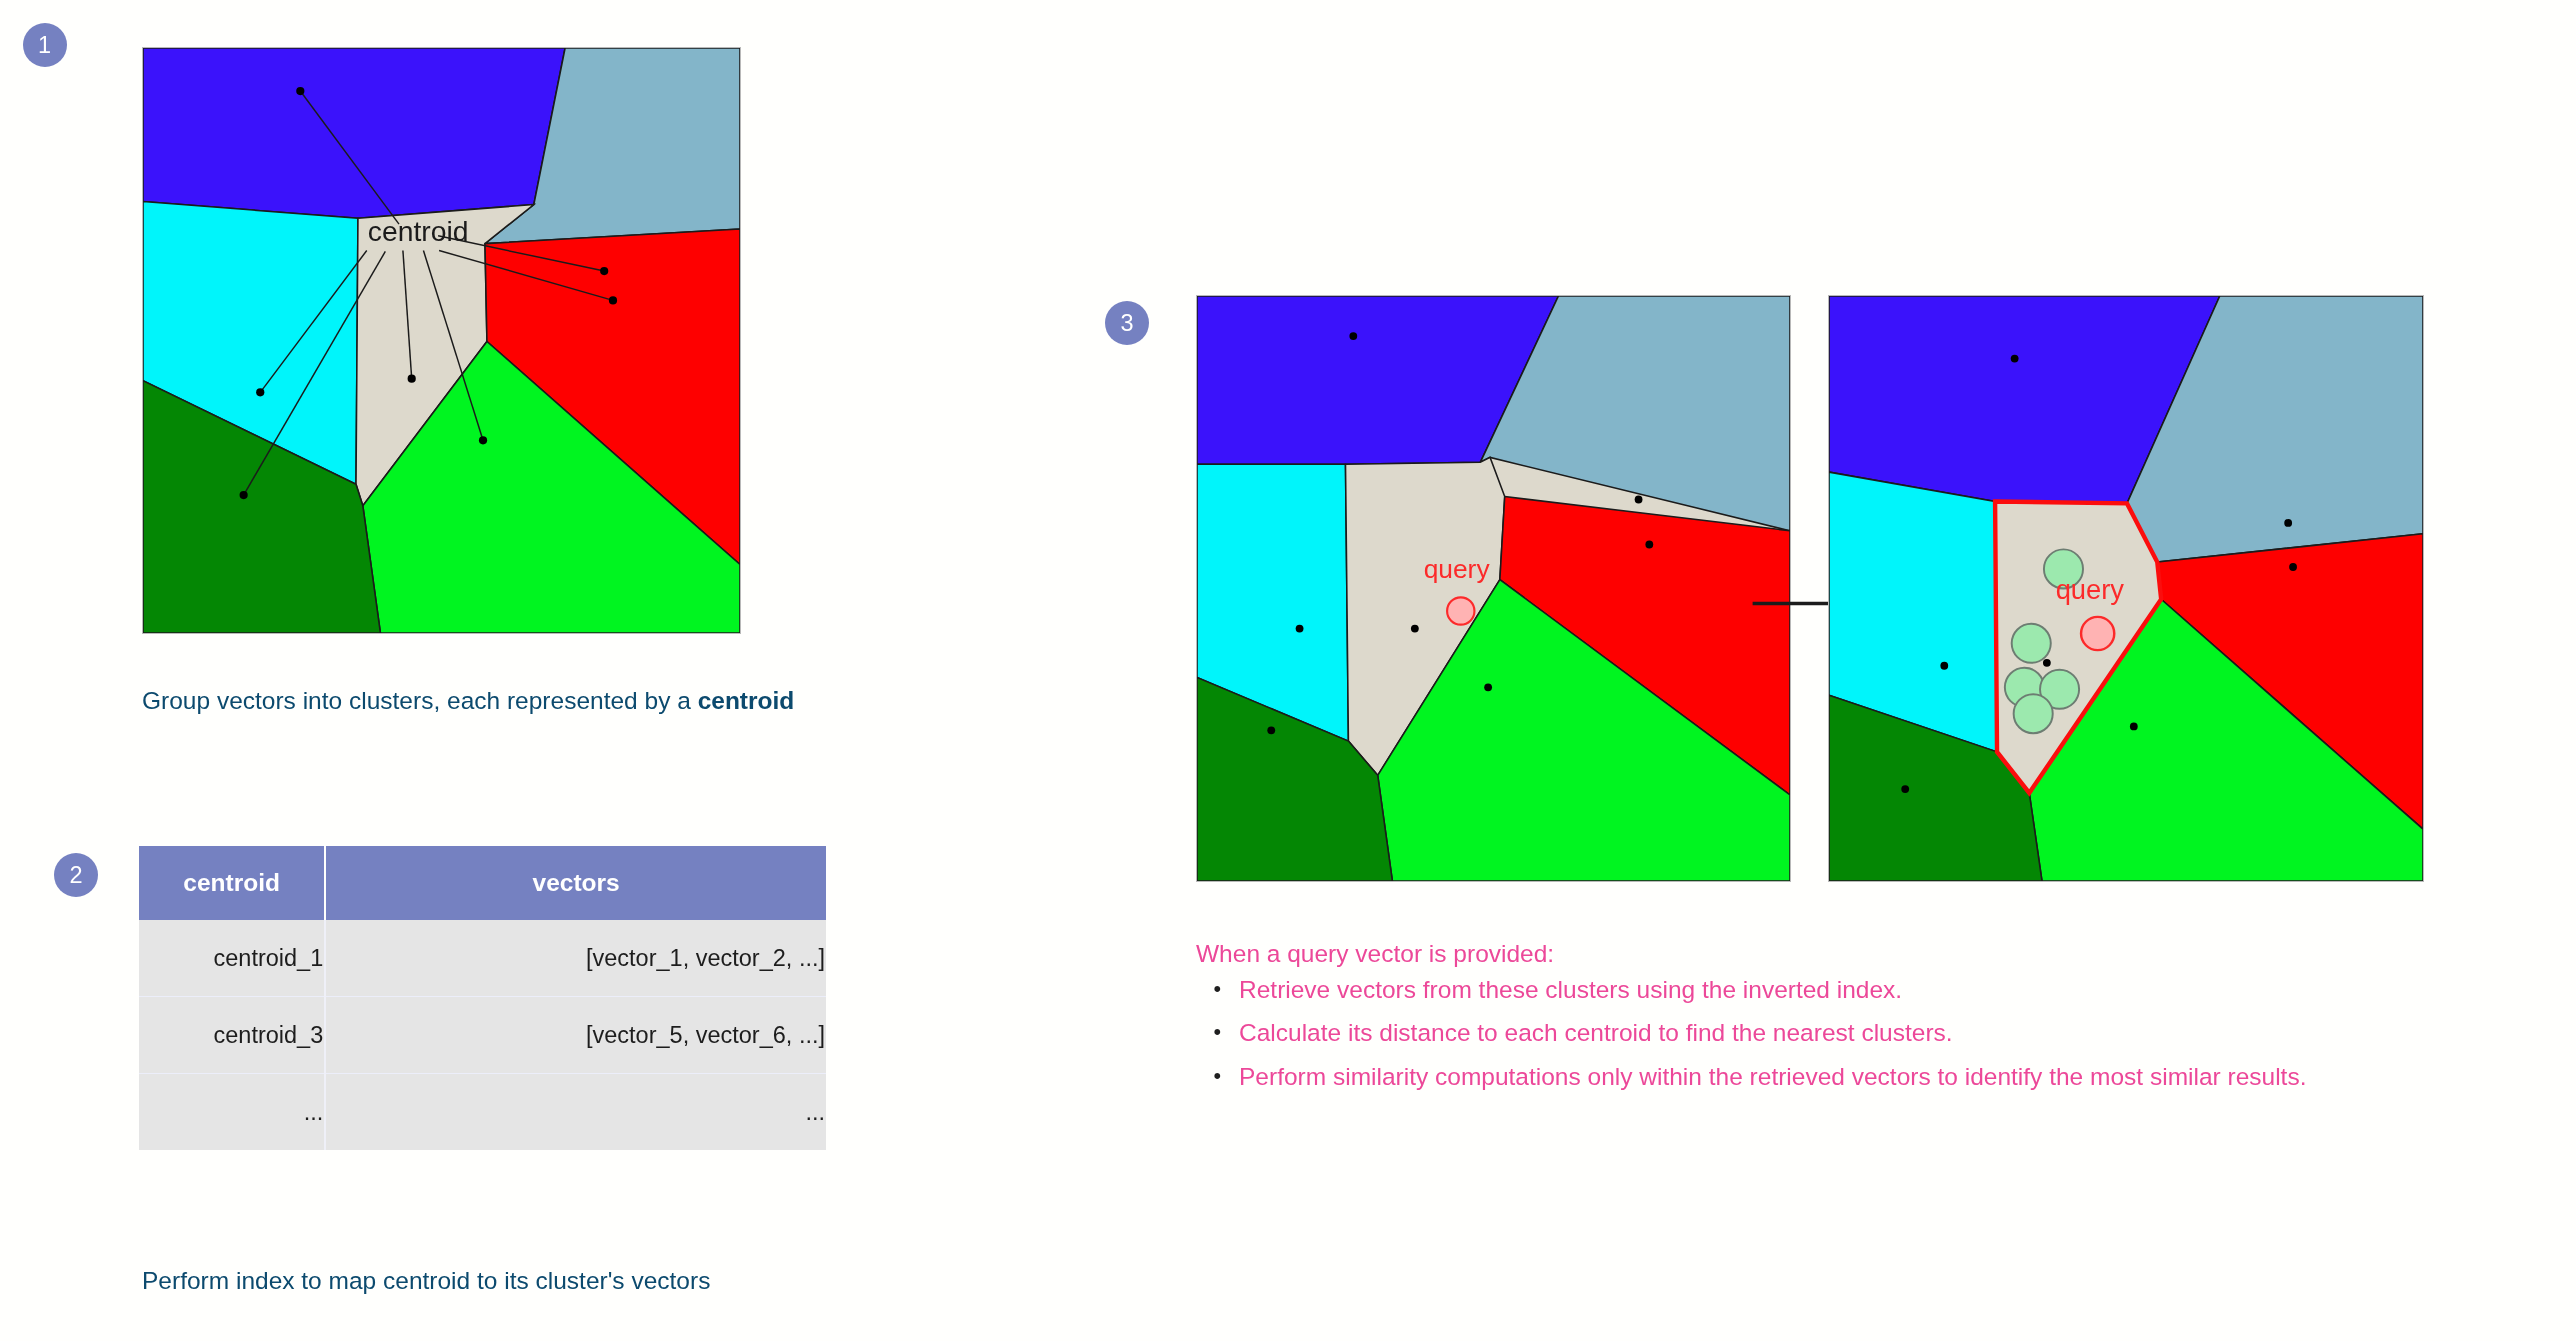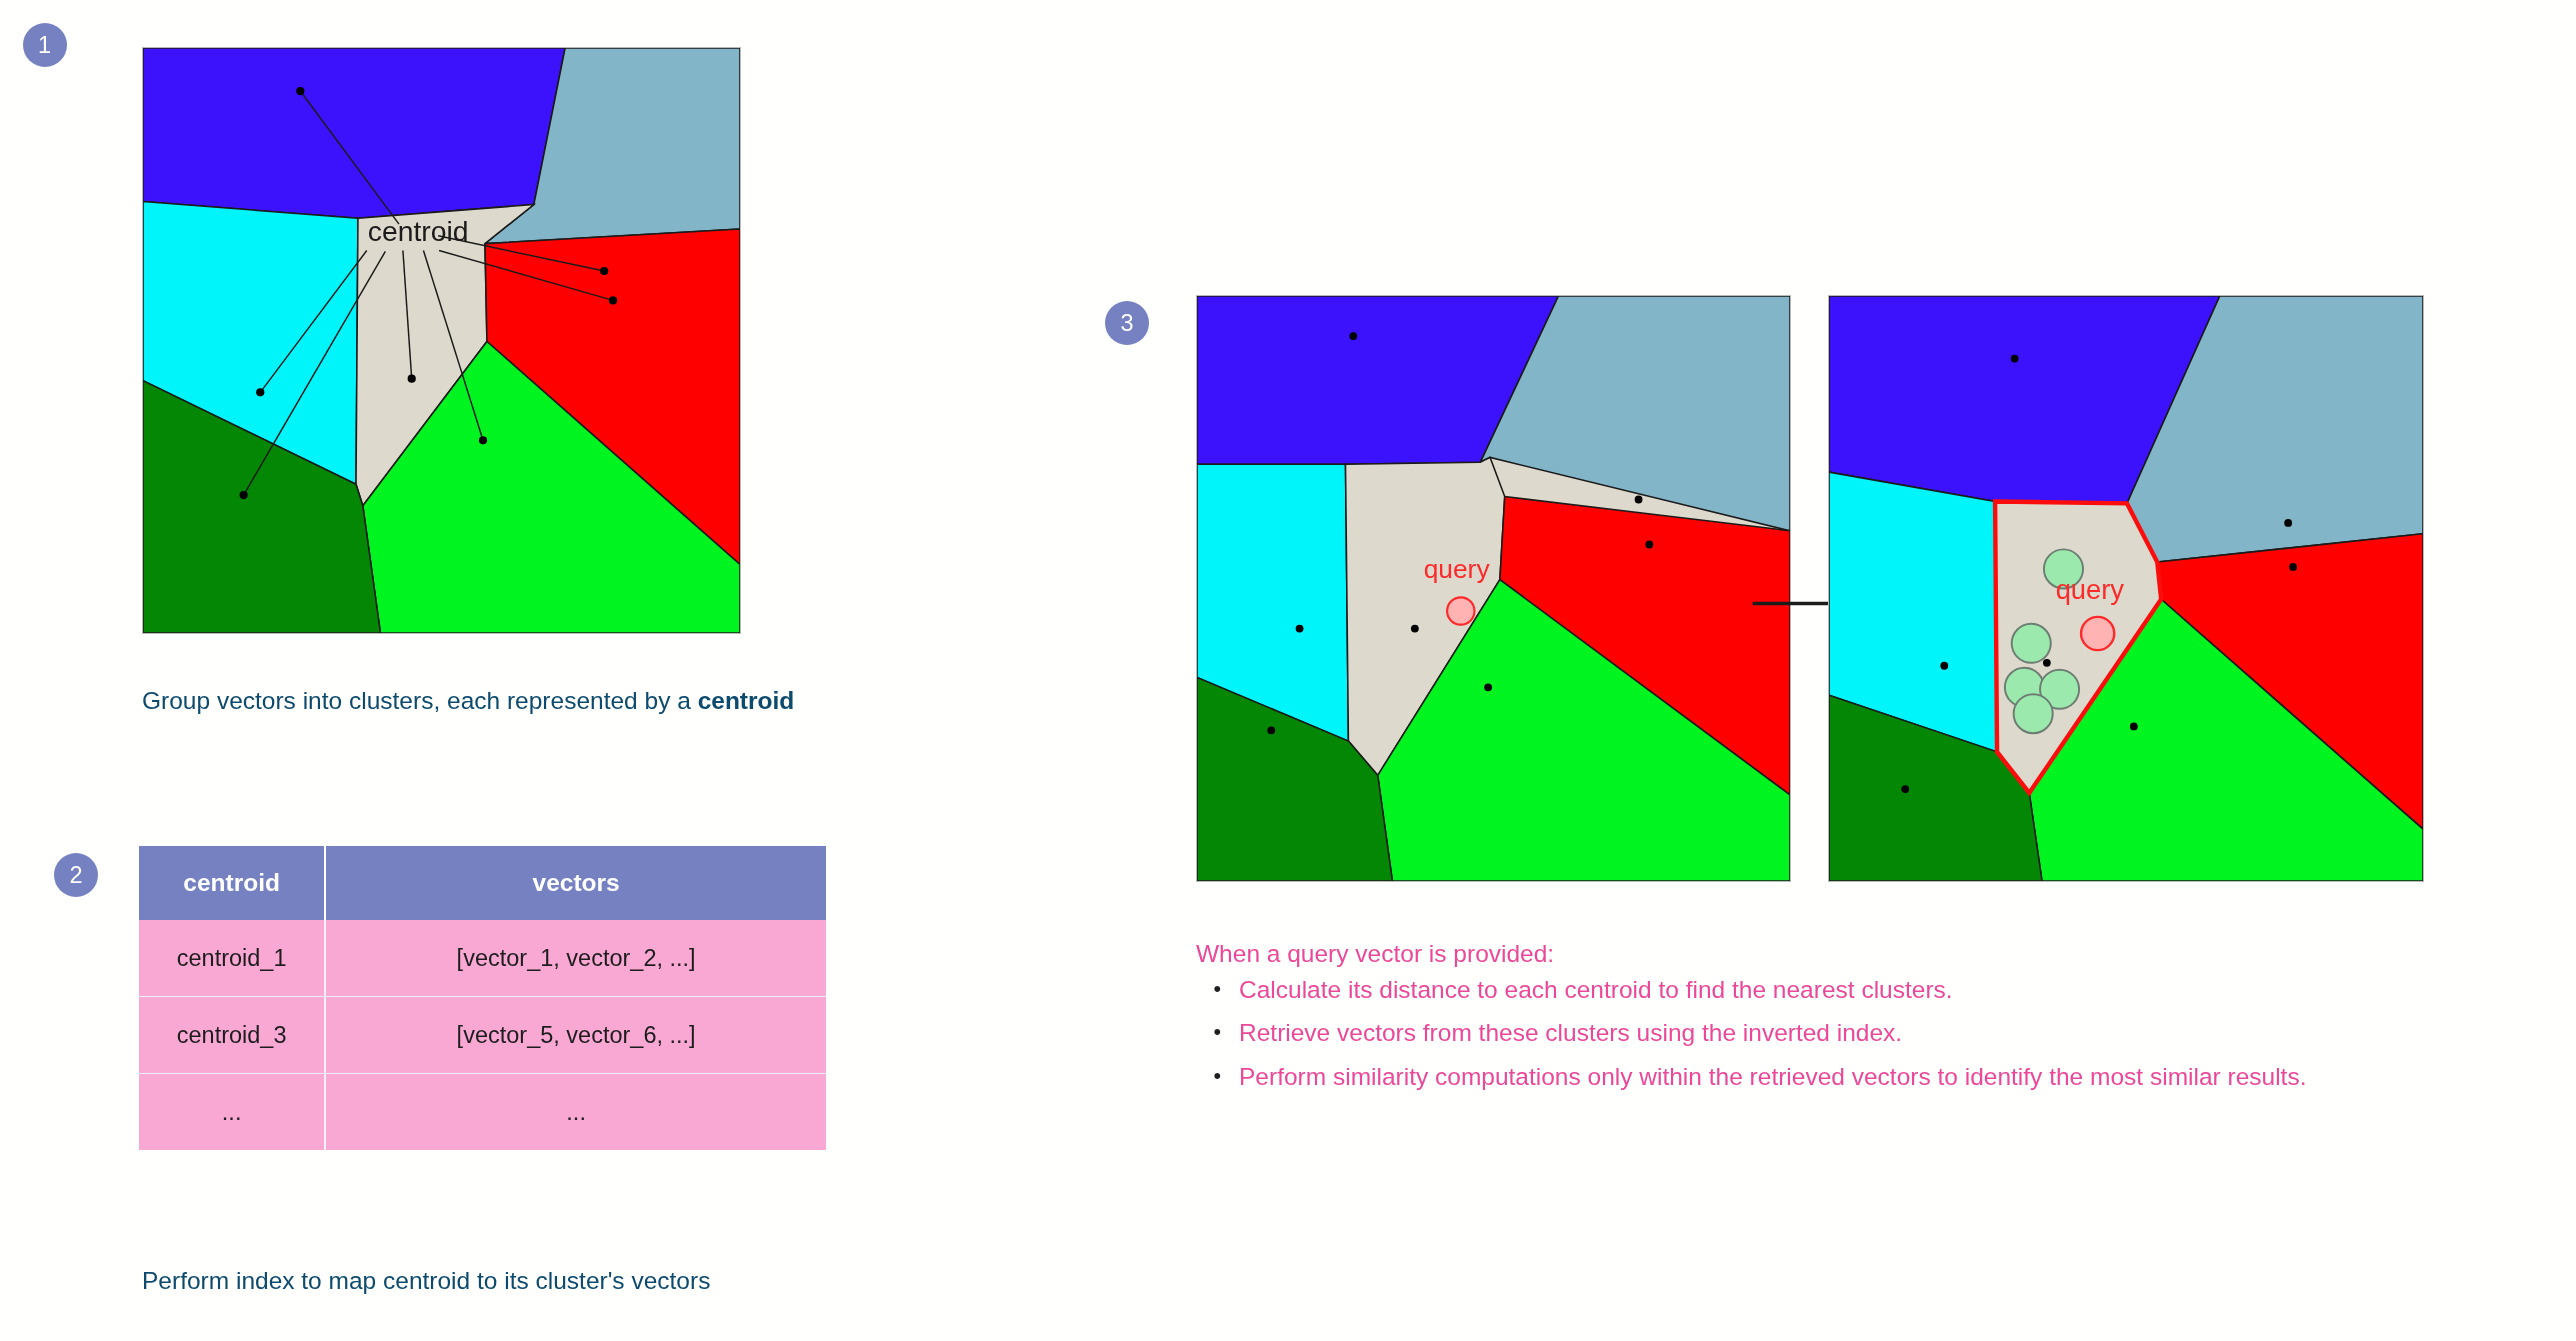--- a/index.html
+++ b/index.html
@@ -75,24 +75,24 @@
     background: #7581c1;
     color: #ffffff;
     font-weight: 700;
     font-size: 24.5px;
     height: 72px;
     border-right: 2px solid #fffffd;
     text-align: center;
   }
   #index-table th:last-child { border-right: none; }
   #index-table td {
-    background: #f9a8d4;
+    background: #e5e5e5;
     color: #1d1d1d;
     height: 74px;
-    text-align: center;
+    text-align: right;
     border-bottom: 1px solid #eceefa;
     border-right: 2px solid #eff0f8;
   }
   #index-table td:last-child { border-right: none; }
   #index-table tr:last-child td { border-bottom: none; }
   #index-table col.c-centroid { width: 186px; }
   #index-table col.c-vectors  { width: 500px; }
 
   
   #step3-text {
@@ -272,18 +272,18 @@
     </g>
 
     <circle cx="275" cy="345" r="17" fill="#ffb3b3" stroke="#fc2a2a" stroke-width="2.5"></circle>
     <text class="vlabel" x="232" y="310" font-size="28" fill="#fc2a2a">query</text>
   </svg>
 </div>
 
 <div id="step3-text">
   <p class="intro">When a query vector is provided:</p>
   <ul>
+    <li>Retrieve vectors from these clusters using the inverted index.</li>
     <li>Calculate its distance to each centroid to find the nearest clusters.</li>
-    <li>Retrieve vectors from these clusters using the inverted index.</li>
     <li>Perform similarity computations only within the retrieved vectors to identify the most similar results.</li>
   </ul>
 </div>
 
 
 </body></html>

